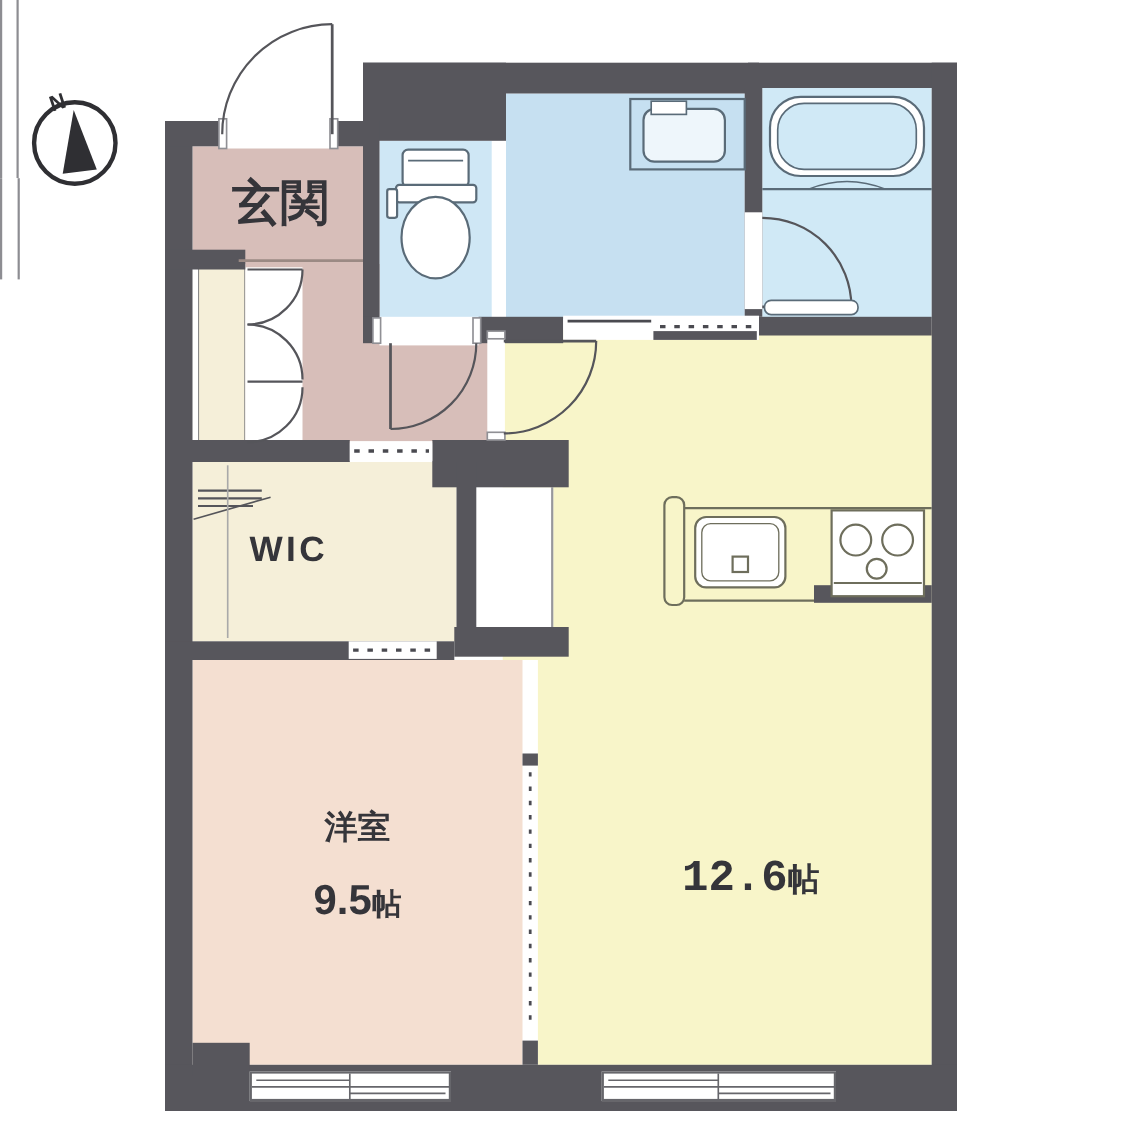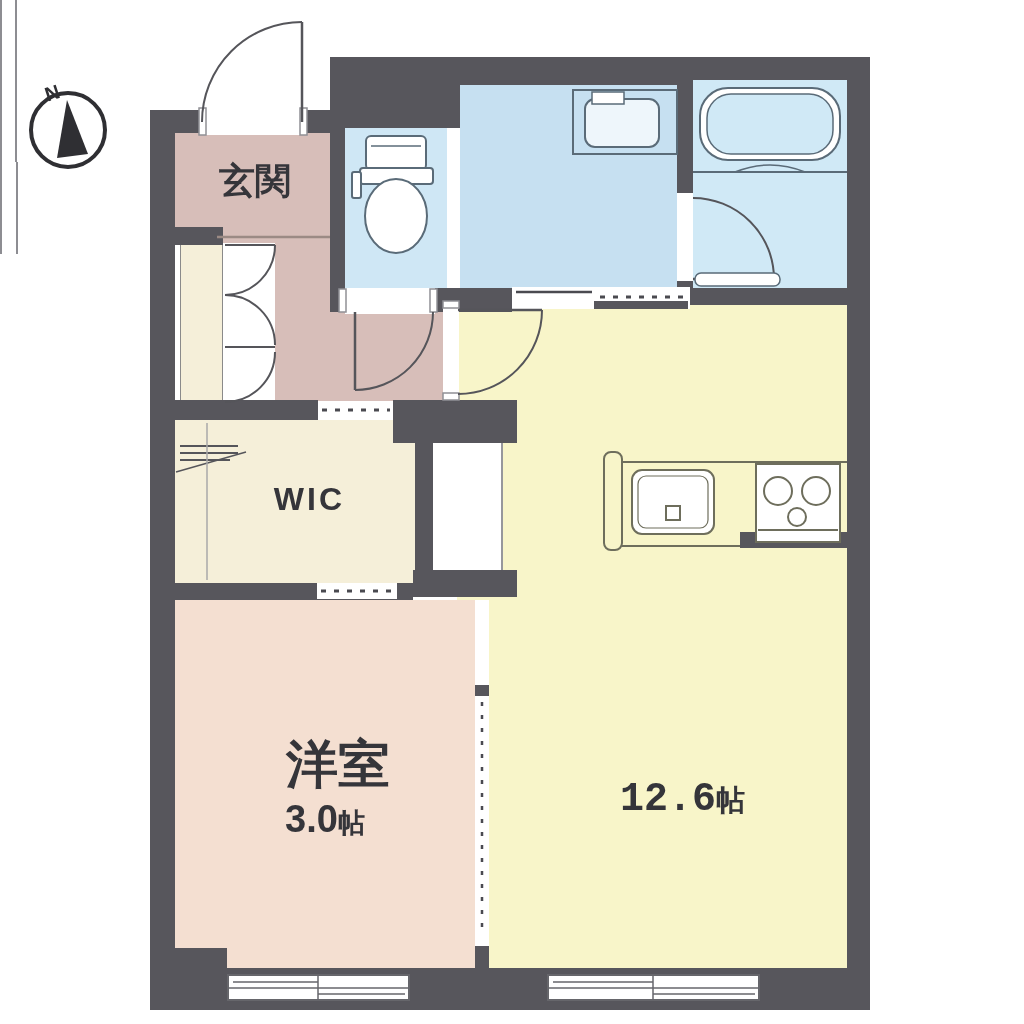--- a/index.html
+++ b/index.html
@@ -183,26 +183,26 @@
       <line x1="318" y1="994" x2="405" y2="994"></line>
     </g>
     <g stroke="#66666b" stroke-width="1.5">
       <line x1="549" y1="988" x2="759" y2="988"></line>
       <line x1="653" y1="976" x2="653" y2="1000"></line>
       <line x1="553" y1="982" x2="653" y2="982"></line>
       <line x1="653" y1="994" x2="755" y2="994"></line>
     </g>
   </svg>
 
-  <div class="lbl" style="left:175px;top:163px;width:160px;font-size:36px;">玄関</div>
-
-  <div class="lbl" style="left:180px;top:483px;width:165px;font-size:32px;letter-spacing:3px;text-align:right;">WIC</div>
-
-  <div class="lbl" style="left:208px;top:738px;width:260px;font-size:52px;">洋室</div>
+  <div class="lbl" style="left:175px;top:163px;width:160px;font-size:44px;">玄関</div>
+
+  <div class="lbl" style="left:180px;top:483px;width:165px;font-size:32px;letter-spacing:3px;">WIC</div>
+
+  <div class="lbl" style="left:195px;top:738px;width:260px;font-size:30px;">洋室</div>
   <div class="lbl" style="left:195px;top:800px;width:260px;font-size:38px;">
-    <span>3.0</span><span class="unit" style="font-size:27px;">帖</span>
+    <span>9.5</span><span class="unit" style="font-size:27px;">帖</span>
   </div>
 
   <div class="lbl" style="left:540px;top:780px;width:285px;font-size:40px;font-family:Liberation Mono, monospace;">
     <span>12.6</span><span class="unit" style="font-size:29px;">帖</span>
   </div>
 
 </div>
 
 </body></html>

